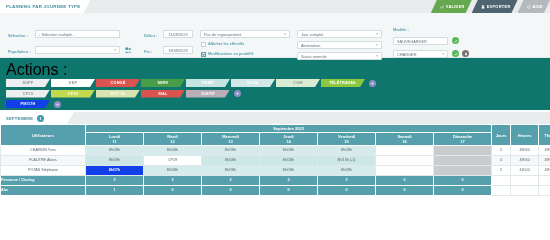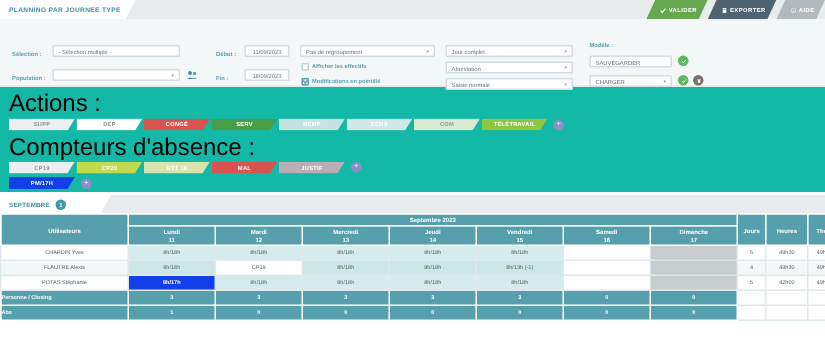--- a/index.html
+++ b/index.html
@@ -95,21 +95,21 @@
   .icobtn { position: absolute; display: flex; align-items: center; justify-content: center; }
   .circ {
     width: 7px; height: 7px; border-radius: 50%;
     display: flex; align-items: center; justify-content: center;
   }
   .circ.green { background: #5cb85c; }
   .circ.trash { background: #7a6f6f; }
   .circ svg { width: 4px; height: 4px; }
 
   
-  .actpanel { background: #14b8a6; padding: 3px 6px 2px 6px; }
+  .actpanel { background: #0f766e; padding: 3px 6px 2px 6px; }
   .chips { display: flex; align-items: center; gap: 0px; }
   .chip {
     height: 8px;
     min-width: 44px;
     padding: 0 6px;
     display: flex; align-items: center; justify-content: center;
     font-size: 3.8px; font-weight: bold; letter-spacing: .2px;
     color: #ffffff;
     clip-path: polygon(0 0, 100% 0, calc(100% - 5px) 100%, 0 100%);
     margin-right: 1px;
@@ -326,21 +326,20 @@
         <span class="chip" style="background:#4a9d48;color:#fff">SERV</span>
         <span class="chip" style="background:#c5e3e0;color:#fff">REMP</span>
         <span class="chip" style="background:#d2e7e8;color:#fff">ECHA</span>
         <span class="chip" style="background:#d9ecd2;color:#8b969b">COM</span>
         <span class="chip" style="background:#8dc63f;color:#fff">TÉLÉTRAVAIL</span>
         <span class="plusbtn">+</span>
       </div>
     </div>
 
     <div style="margin-top:2.5px">
-      <span class="rowlabel">Compteurs d'absence :</span>
       <div class="chips">
         <span class="chip" style="background:#eceef0;color:#8b969b">CP19</span>
         <span class="chip" style="background:#c3d94e;color:#fff">CP20</span>
         <span class="chip" style="background:#d8e3b0;color:#fff">RTT 18</span>
         <span class="chip" style="background:#d9534f;color:#fff">MAL</span>
         <span class="chip" style="background:#b9adb6;color:#fff">JUSTIF</span>
         <span class="plusbtn">+</span>
       </div>
     </div>
 

